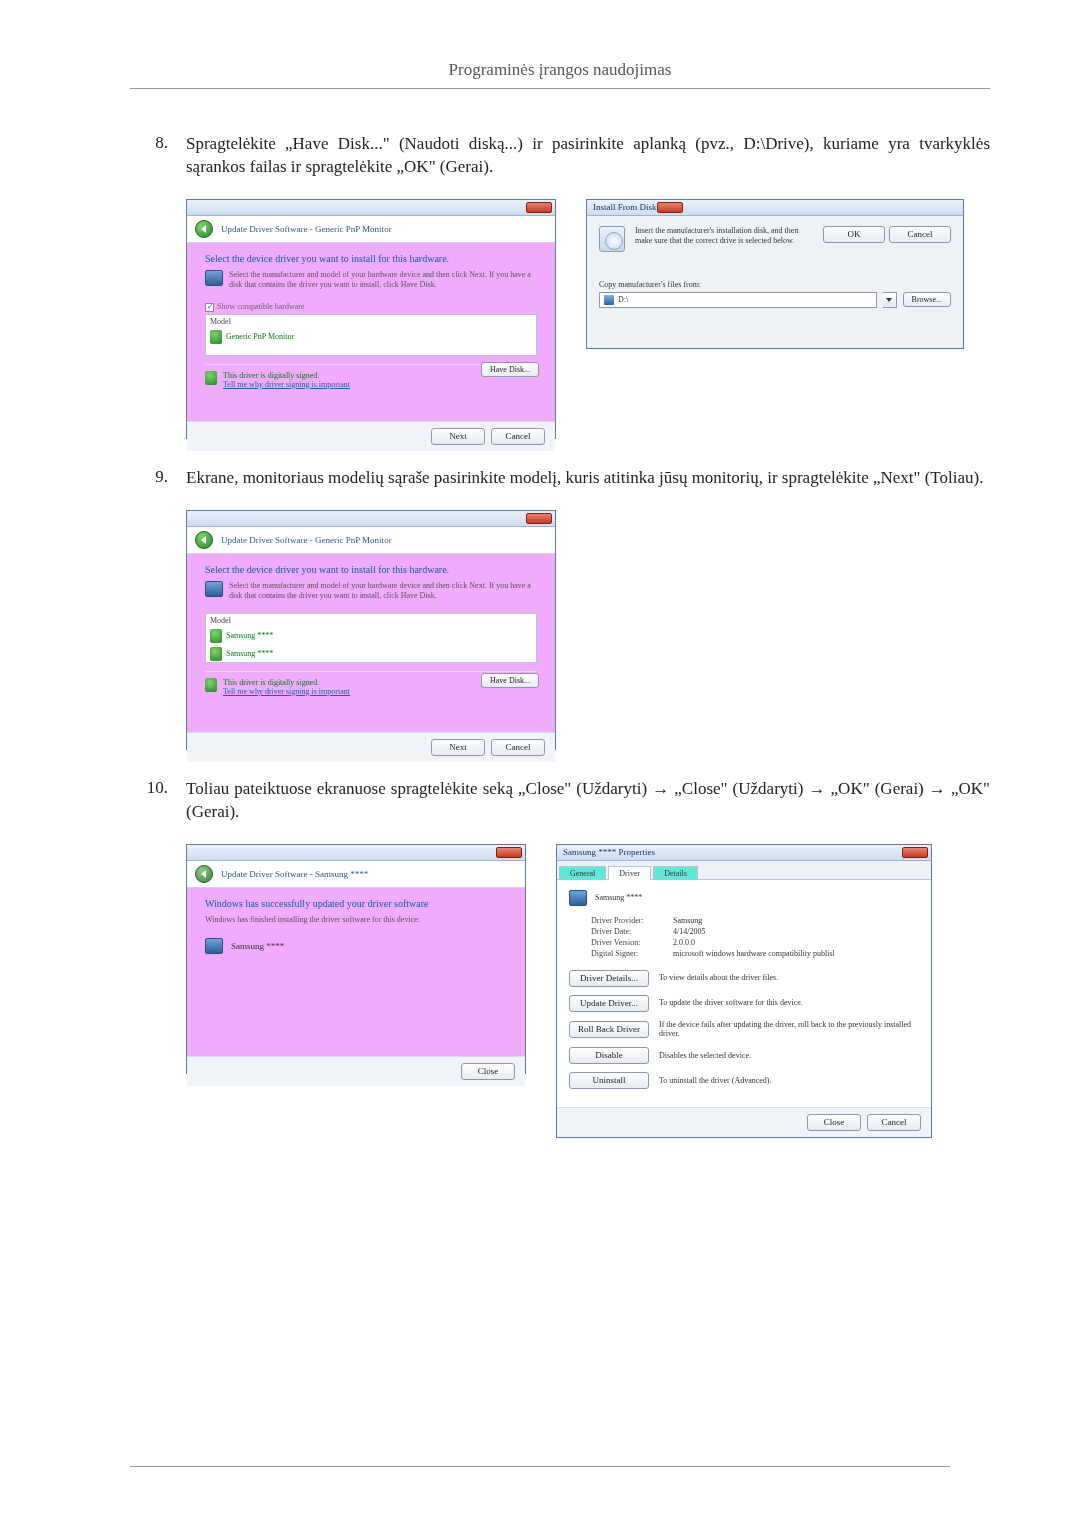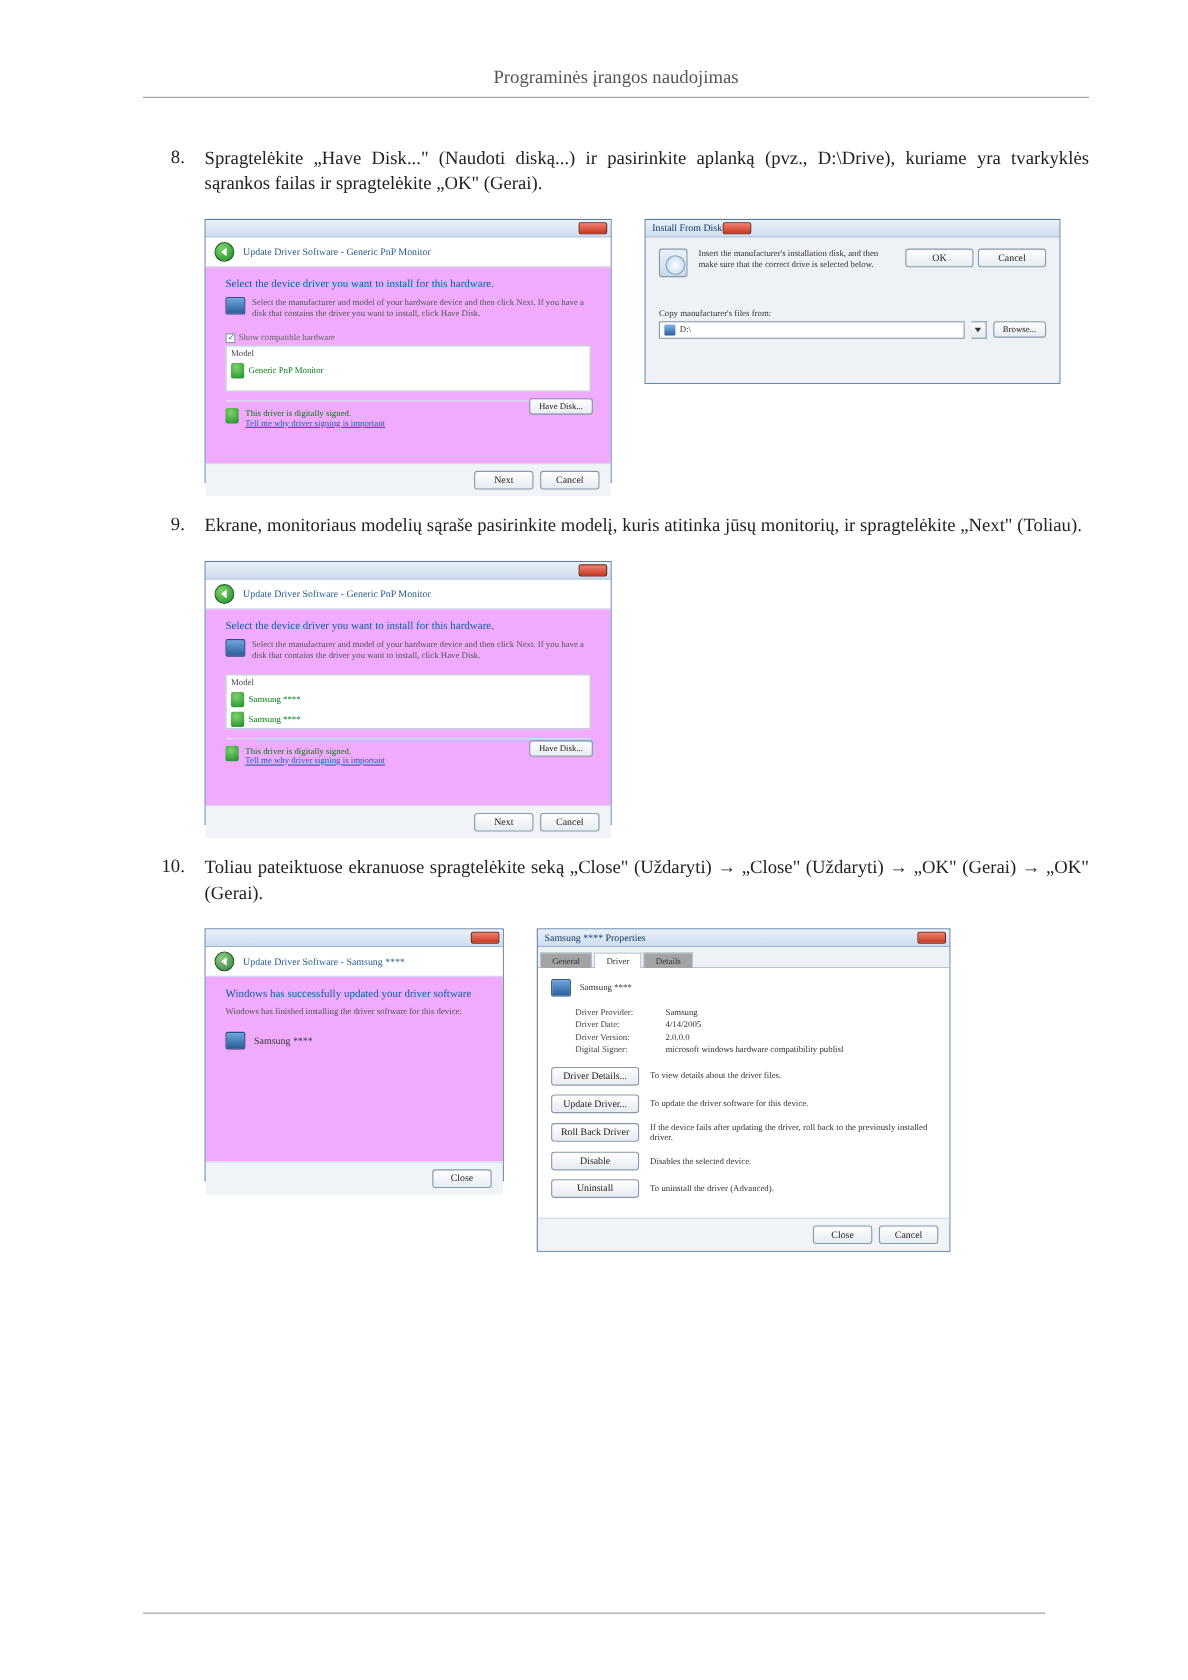--- a/index.html
+++ b/index.html
@@ -137,21 +137,21 @@
   .ifd-btns{display:flex;flex-direction:row;gap:4px;}
   .ifd-lower{margin-top:28px;}
   .ifd-label{font-size:8px;color:#333;margin-bottom:3px;}
   .ifd-row{display:flex;gap:6px;align-items:center;}
   .ifd-input{flex:1;height:16px;border:1px solid #8a98a8;background:#fff;display:flex;align-items:center;padding:0 4px;}
   .ifd-input-icon{width:10px;height:10px;background:linear-gradient(#7fb6ee,#2a5f9a);border-radius:1px;margin-right:4px;}
   .dd{width:14px;height:16px;border:1px solid #8a98a8;border-left:none;background:linear-gradient(#fefefe,#e3e9ef);display:flex;align-items:center;justify-content:center;}
   .dd::after{content:"";border-left:3px solid transparent;border-right:3px solid transparent;border-top:4px solid #333;}
   
   .tabs{display:flex;border-bottom:1px solid #b8c3cf;background:#eef2f6;padding-top:4px;gap:0;}
-  .tab{border:1px solid #b8c3cf;border-bottom:none;padding:2px 10px;font-size:8px;background:#a3a3a3;position:relative;top:1px;margin-left:2px;}
+  .tab{border:1px solid #b8c3cf;border-bottom:none;padding:2px 10px;font-size:8px;background:#5eead4;position:relative;top:1px;margin-left:2px;}
   .tab.active{background:#fff;}
   .prop-body{background:#fff;padding:10px 12px;font-size:8px;color:#333;}
   .prop-top{display:flex;align-items:center;gap:8px;margin-bottom:10px;}
   .prop-grid{margin-left:22px;margin-bottom:12px;}
   .prop-grid .row{display:flex;margin-bottom:2px;}
   .prop-grid .k{width:82px;color:#444;}
   .prop-grid .v{color:#333;}
   .prop-actions .arow{display:flex;gap:10px;align-items:center;margin-bottom:8px;}
   .prop-actions .arow .btn{min-width:80px;text-align:center;}
   .prop-actions .desc{font-size:8px;color:#333;flex:1;line-height:1.2;}
@@ -286,21 +286,21 @@
     </div>
   </div>
 
   <div class="step">
     <div class="step-row">
       <div class="step-num">10.</div>
       <div class="step-body">Toliau pateiktuose ekranuose spragtelėkite seką „Close" (Uždaryti) → „Close" (Uždaryti) → „OK" (Gerai) → „OK" (Gerai).</div>
     </div>
     <div class="shots-row">
 
-      <div class="win" style="width:272px;height:230px;">
+      <div class="win" style="width:340px;height:230px;">
         <div class="titlebar">
             <span class="closebtn"></span>
           </div>
         <div class="wiz-head">
           <span class="nav-back" style="filter:grayscale(0.3);"></span>
           <span class="wiz-title">Update Driver Software - Samsung ****</span>
         </div>
         <div class="wiz-content" style="height:168px;">
           <div class="blue-head">Windows has successfully updated your driver software</div>
           <div style="font-size:8px;color:#555;margin:6px 0 14px;">Windows has finished installing the driver software for this device:</div>

